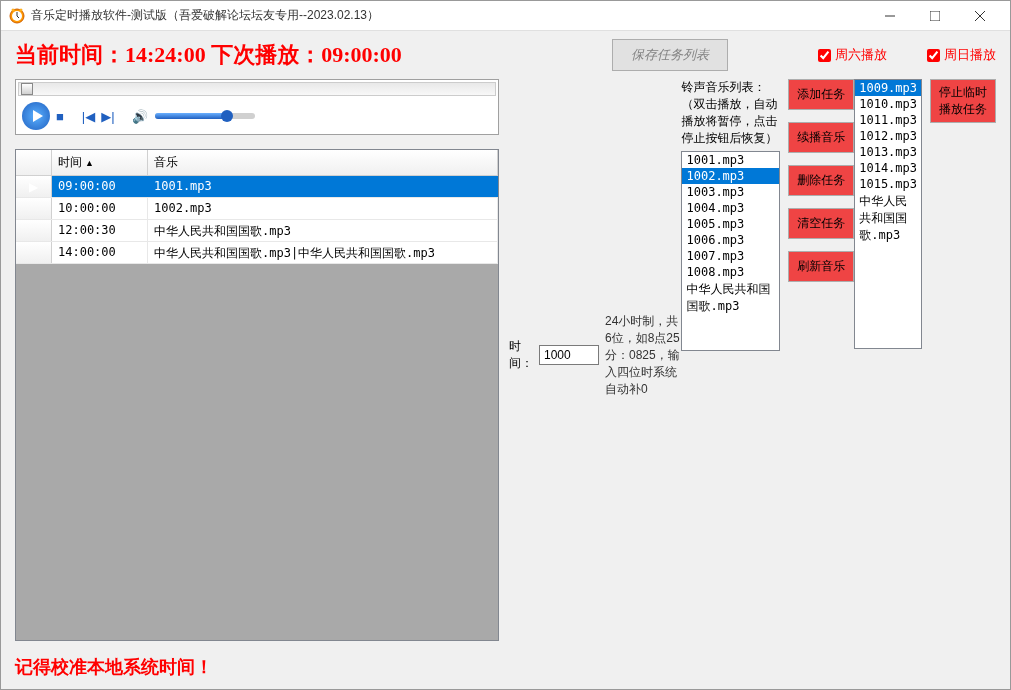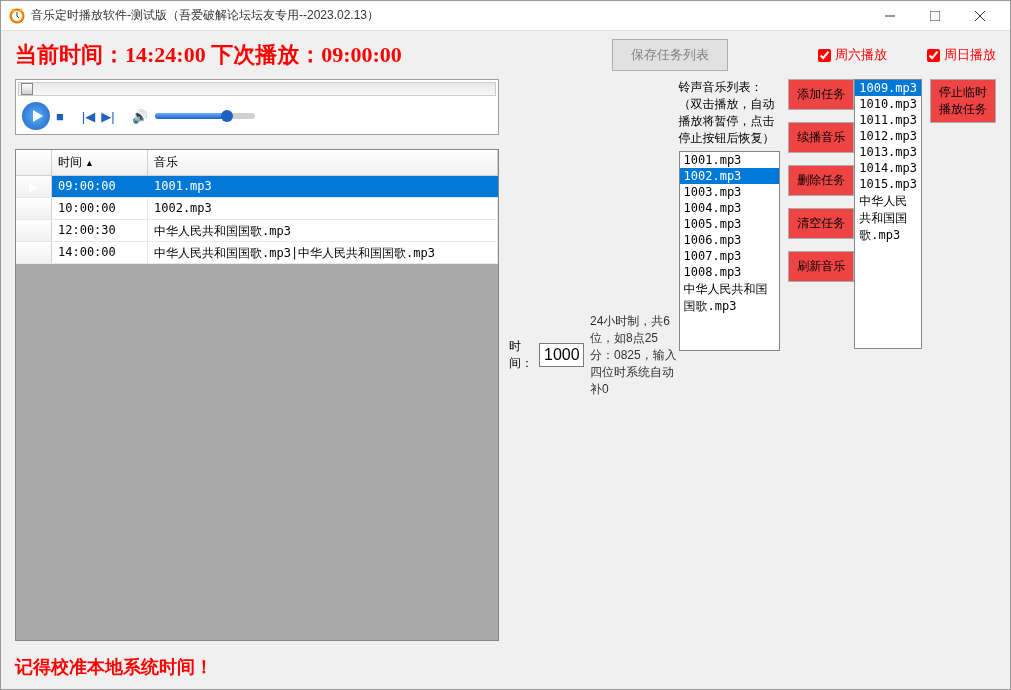--- a/index.html
+++ b/index.html
@@ -39,21 +39,21 @@
     .grid-row { display: flex; background: #fff; border-bottom: 1px solid #e8e8e8; height: 22px; }
     .grid-row.selected { background: #0078d7; color: #fff; }
     .grid-cell { padding: 3px 6px; border-right: 1px solid #e8e8e8; font-size: 12px; white-space: nowrap; overflow: hidden; font-family: SimSun, monospace; }
     .grid-row.selected .grid-cell { border-right-color: #0078d7; }
     .row-indicator { width: 36px; background: linear-gradient(#fff, #f0f0f0); border-right: 1px solid #d0d0d0; display: flex; align-items: center; justify-content: center; }
     .grid-row.selected .row-indicator { background: linear-gradient(#fff, #f0f0f0); }
     .sort-arrow { font-size: 9px; }
     
     .input-row { display: flex; align-items: center; gap: 6px; margin-bottom: 10px; }
     .input-label { font-size: 12px; }
-    .time-input { width: 45px; padding: 2px 4px; border: 1px solid #7a7a7a; font-size: 16px; }
+    .time-input { width: 60px; padding: 2px 4px; border: 1px solid #7a7a7a; font-size: 12px; }
     .input-hint { font-size: 12px; color: #333; }
     
     .list-section { display: flex; gap: 8px; margin-bottom: 10px; }
     .list-area { flex: 1; display: flex; flex-direction: column; }
     .list-label { font-size: 12px; margin-bottom: 4px; }
     .listbox { border: 1px solid #828790; background: #fff; overflow-y: auto; font-family: SimSun, monospace; font-size: 12px; }
     .listbox.ring { height: 200px; }
     .listbox.common { height: 270px; }
     .list-item { padding: 1px 4px; cursor: pointer; }
     .list-item.selected { background: #0078d7; color: #fff; }
@@ -97,21 +97,21 @@
         </div>
     </div>
   </div>
 
   <div class="header-row">
     <span class="time-display">
       <span>当前时间：</span><span>14:24:00</span>
       <span>下次播放：</span><span>09:00:00</span>
     </span>
     <div style="flex:1"></div>
-    <button class="save-btn" style="margin-right:80px;">保存任务列表</button>
+    <button class="save-btn" style="margin-right:80px;font-style:italic;">保存任务列表</button>
     <label class="checkbox-wrap">
       <input type="checkbox" checked="" style="">
       <span>周六播放</span>
     </label>
     <div style="width:20px"></div>
     <label class="checkbox-wrap">
       <input type="checkbox" checked="" style="">
       <span>周日播放</span>
     </label>
   </div>

